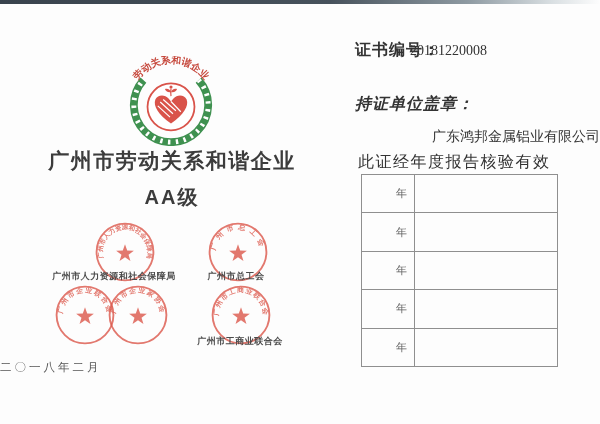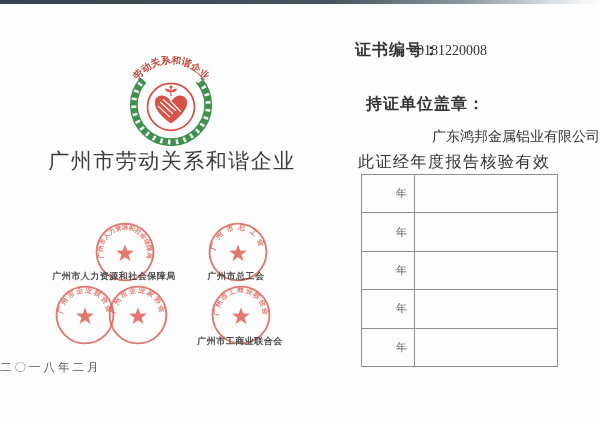--- a/index.html
+++ b/index.html
@@ -6,21 +6,21 @@
   #page{
     position:relative;width:600px;height:424px;background:#fdfdfd;
     overflow:hidden;font-family:"Liberation Sans",sans-serif;color:#3a3a3a;
   }
   .scan-band{position:absolute;top:0;left:0;width:600px;height:4px;
     background:linear-gradient(to right,#39434d 0%,#47525c 55%,#8e9aa2 78%,#d9dfe2 92%,#fdfdfd 100%);}
   
   .left-pane{position:absolute;left:0;top:0;width:344px;height:424px;}
   .emblem{position:absolute;left:122px;top:56px;width:98px;height:90px;}
   .cert-title{position:absolute;left:0;top:147px;width:344px;text-align:center;
-    font-size:21px;font-weight:400;letter-spacing:1.5px;color:#3c3c3c;}
+    font-size:21px;font-weight:700;letter-spacing:1.5px;color:#3c3c3c;}
   .cert-grade{position:absolute;left:0;top:184px;width:344px;text-align:center;
     font-size:20px;font-weight:600;letter-spacing:2px;color:#3c3c3c;}
   .seal{position:absolute;width:62px;height:62px;}
   .seal-label{position:absolute;font-size:9px;font-weight:bold;color:#4a4a4a;
     text-align:center;letter-spacing:0.5px;}
   .arc-long{font-size:6.2px;letter-spacing:0;}
   .arc-mid{font-size:7px;letter-spacing:4px;}
   .arc-8{font-size:6.8px;letter-spacing:1.5px;}
   .arc-9{font-size:6.8px;letter-spacing:1px;}
   .issue-date{position:absolute;left:0;top:360px;width:344px;text-align:left;
@@ -65,20 +65,21 @@
       <path d="M 50 69 C 37 60 31.5 51 34 44.5 C 36.3 39.5 43.5 38.8 47.5 43.5 L 50 46.5 L 52.5 43.5 C 56.5 38.8 63.7 39.5 66 44.5 C 68.5 51 63 60 50 69 Z" fill="#d9534a"></path>
       <path d="M 39 47 L 52 59 M 36.5 51 L 49 62.5 M 42 44.5 L 55 56 M 50 46.5 L 60 57" stroke="#ffffff" stroke-width="1.2" fill="none"></path>
 
       <path d="M 50 41 C 49.5 37.5 49.5 36 50 33.5" stroke="#d9534a" stroke-width="1.2" fill="none"></path>
       <path d="M 50 37 C 46.5 37.5 44.5 36 43.8 33.8 C 46.8 33 49.3 34.4 50 37 Z" fill="#d9534a"></path>
       <path d="M 50 37 C 53.5 37.5 55.5 36 56.2 33.8 C 53.2 33 50.7 34.4 50 37 Z" fill="#d9534a"></path>
       <circle cx="50" cy="31.8" r="1.6" fill="#d9534a"></circle>
     </svg>
 
     <div class="cert-title">广州市劳动关系和谐企业</div>
+    <div class="cert-grade">AA级</div>
 
     <svg class="seal" style="left:94px;top:221px;" viewBox="0 0 60 60" opacity="0.82">
       <defs>
           <path id="sealArc1" d="M 9.5 37 A 21.7 21.7 0 1 1 50.5 37" fill="none"></path>
         </defs>
       <circle cx="30" cy="30" r="27.5" fill="none" stroke="#dd5b4f" stroke-width="1.8"></circle>
       <polygon points="30,22.5 32.12,28.59 38.56,28.72 33.42,32.61 35.29,38.78 30,35.1 24.71,38.78 26.58,32.61 21.44,28.72 27.88,28.59" fill="#dd5b4f"></polygon>
       <text class="arc-long" fill="#dd5b4f" font-weight="bold">
         <textPath href="#sealArc1" startOffset="50%" text-anchor="middle">广州市人力资源和社会保障局</textPath>
       </text>
@@ -130,21 +131,21 @@
     </svg>
     <div class="seal-label" style="left:175px;top:335px;width:130px;">广州市工商业联合会</div>
 
     <div class="issue-date">二〇一八年二月</div>
   </div>
 
   <div>
     <div class="field-label" style="left:355px;top:40px;">证书编号：</div>
     <div class="field-value" style="left:410px;top:43px;">20181220008</div>
 
-    <div class="field-label" style="left:366px;top:94px;">持证单位盖章：</div>
+    <div class="field-label" style="left:355px;top:94px;font-style:italic;">持证单位盖章：</div>
     <div class="field-value" style="left:432px;top:96px;margin-top:32px;">广东鸿邦金属铝业有限公司</div>
 
     <div class="table-title">此证经年度报告核验有效</div>
 
     <div class="verify-table">
       <div class="v-row">
         <div class="v-cell-year">年</div>
         <div class="v-cell-blank"></div>
       </div>
       <div class="v-row">

